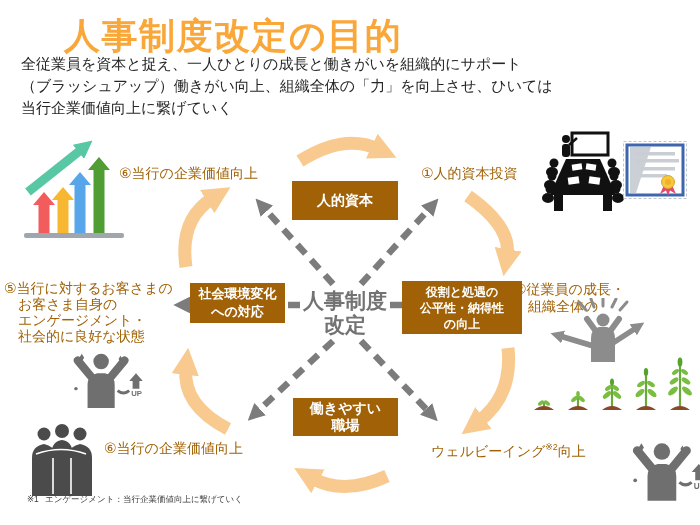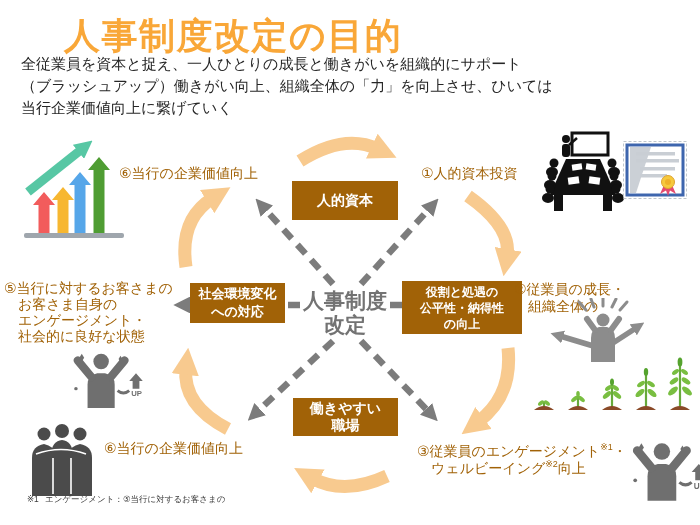--- a/index.html
+++ b/index.html
@@ -100,21 +100,20 @@
   <div>人事制度</div>
   <div>改定</div>
 </div>
 
 <div class="abs lbl" style="left:421px;top:165px">①人的資本投資</div>
 <div class="abs lbl" style="left:514px;top:281px">
   <div>②従業員の成長・</div>
   <div class="ind">組織全体の</div>
 </div>
 <div class="abs lbl" style="left:417px;top:443px">
-  <div><span>③従業員のエンゲージメント</span><sup>※1</sup><span>・</span></div>
   <div class="ind"><span>ウェルビーイング</span><sup>※2</sup><span>向上</span></div>
 </div>
 <div class="abs lbl" style="left:104px;top:440px">⑥当行の企業価値向上</div>
 <div class="abs lbl" style="left:4px;top:280px;line-height:16px">
   <div>⑤当行に対するお客さまの</div>
   <div class="ind">お客さま自身の</div>
   <div class="ind">エンゲージメント・</div>
   <div class="ind">社会的に良好な状態</div>
 </div>
 <div class="abs lbl" style="left:119px;top:165px">⑥当行の企業価値向上</div>
@@ -293,15 +292,15 @@
   </g>
   <path d="M8,30 Q33,21 58,30" stroke="#ffffff" stroke-width="1.6" fill="none"></path>
   <g stroke="#ffffff" stroke-width="1.6">
     <line x1="25" y1="34" x2="25" y2="70"></line>
     <line x1="43" y1="34" x2="43" y2="70"></line>
   </g>
 </svg>
 
 <div class="abs foot">
   <div>
-    <span class="mark">※1</span><span>エンゲージメント：⑤当行に対するお客さまの</span>
+    <span class="mark">※1</span><span>エンゲージメント：当行企業価値向上に繋げていく</span>
   </div>
 </div>
 
 </body></html>

